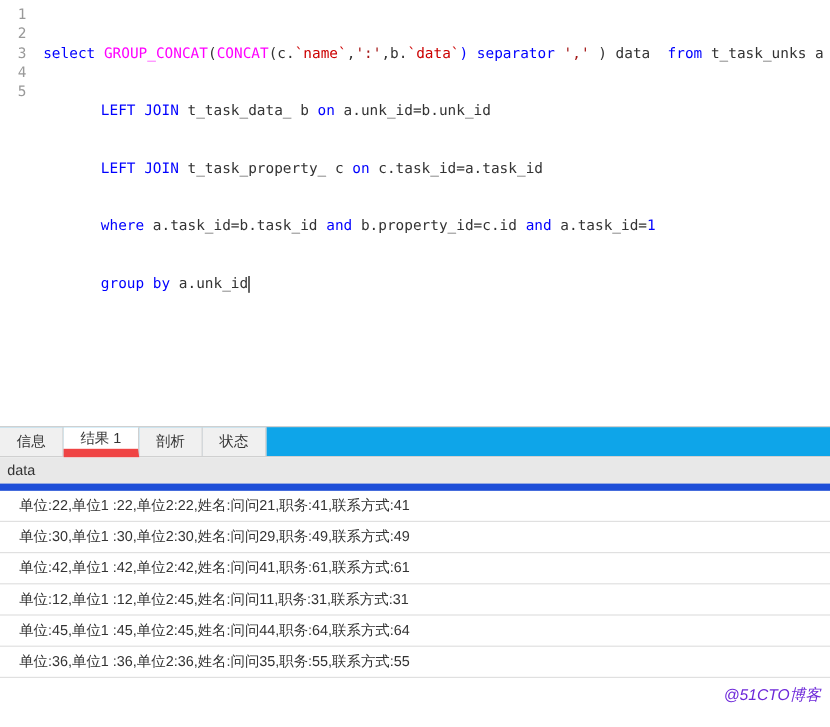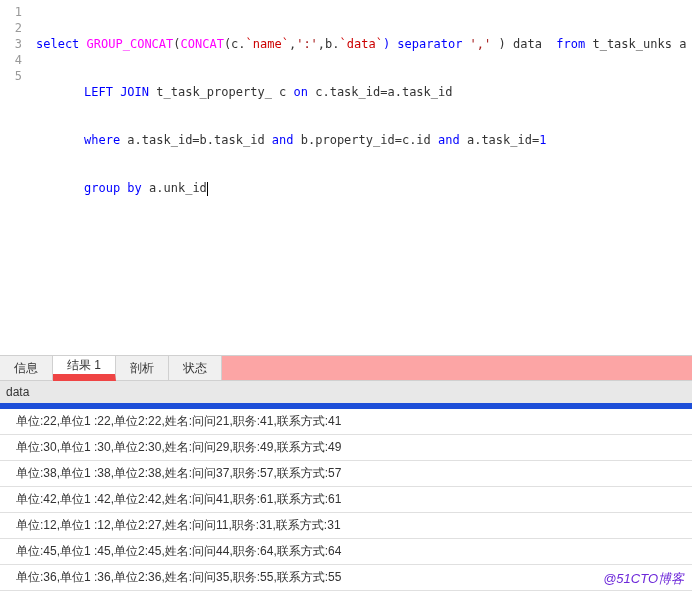--- a/index.html
+++ b/index.html
@@ -48,21 +48,21 @@
     .bt { color: #cc0000; }
     .cursor {
       display: inline-block;
       width: 1px;
       height: 14px;
       background: #000;
       vertical-align: middle;
     }
     .tabs {
       height: 26px;
-      background: #fca5a5;
+      background: #0ea5e9;
       border-top: 1px solid #d0d0d0;
       border-bottom: 1px solid #d0d0d0;
       display: flex;
       align-items: stretch;
     }
     .tab {
       padding: 0 14px;
       display: flex;
       align-items: center;
       border-right: 1px solid #d0d0d0;
@@ -109,38 +109,38 @@
 <div class="editor-area">
   <div class="gutter">
     <div>1</div>
     <div>2</div>
     <div>3</div>
     <div>4</div>
     <div>5</div>
   </div>
   <div class="code">
     <div class="line"><span class="kw">select</span> <span class="fn">GROUP_CONCAT</span><span>(</span><span class="fn">CONCAT</span><span>(c.</span><span class="bt">`name`</span><span>,</span><span class="str">':'</span><span>,b.</span><span class="bt">`data`</span><span class="kw">) separator</span><span class="str"> ',' </span><span>) data  </span><span class="kw">from</span><span> t_task_unks a</span></div>
+    <div class="line"><span class="indent"></span><span class="kw">LEFT</span><span class="kw"> JOIN</span><span> t_task_data_ b </span><span class="kw">on</span><span> a.unk_id=b.unk_id</span></div>
     <div class="line"><span class="indent"></span><span class="kw">LEFT</span><span class="kw"> JOIN</span><span> t_task_property_ c </span><span class="kw">on</span><span> c.task_id=a.task_id</span></div>
     <div class="line"><span class="indent"></span><span class="kw">where</span><span> a.task_id=b.task_id </span><span class="kw">and</span><span> b.property_id=c.id </span><span class="kw">and</span><span> a.task_id=</span><span class="kw">1</span></div>
     <div class="line"><span class="indent"></span><span class="kw">group</span><span class="kw"> by</span><span> a.unk_id</span><span class="cursor"></span></div>
   </div>
 </div>
 
 <div class="tabs">
   <div class="tab">信息</div>
   <div class="tab active">结果 1</div>
   <div class="tab">剖析</div>
   <div class="tab">状态</div>
 </div>
 
 <div class="results">
   <div class="results-header">data</div>
   <div class="results-row">单位:22,单位1 :22,单位2:22,姓名:问问21,职务:41,联系方式:41</div>
   <div class="results-row">单位:30,单位1 :30,单位2:30,姓名:问问29,职务:49,联系方式:49</div>
-  <div class="results-row">单位:38,单位1 :38,单位2:38,姓名:问问37,职务:57,联系方式:57</div>
   <div class="results-row">单位:42,单位1 :42,单位2:42,姓名:问问41,职务:61,联系方式:61</div>
-  <div class="results-row">单位:12,单位1 :12,单位2:27,姓名:问问11,职务:31,联系方式:31</div>
+  <div class="results-row">单位:12,单位1 :12,单位2:45,姓名:问问11,职务:31,联系方式:31</div>
   <div class="results-row">单位:45,单位1 :45,单位2:45,姓名:问问44,职务:64,联系方式:64</div>
   <div class="results-row">单位:36,单位1 :36,单位2:36,姓名:问问35,职务:55,联系方式:55</div>
 
 </div>
 
 <div class="watermark">@51CTO博客</div>
 
 </body></html>

